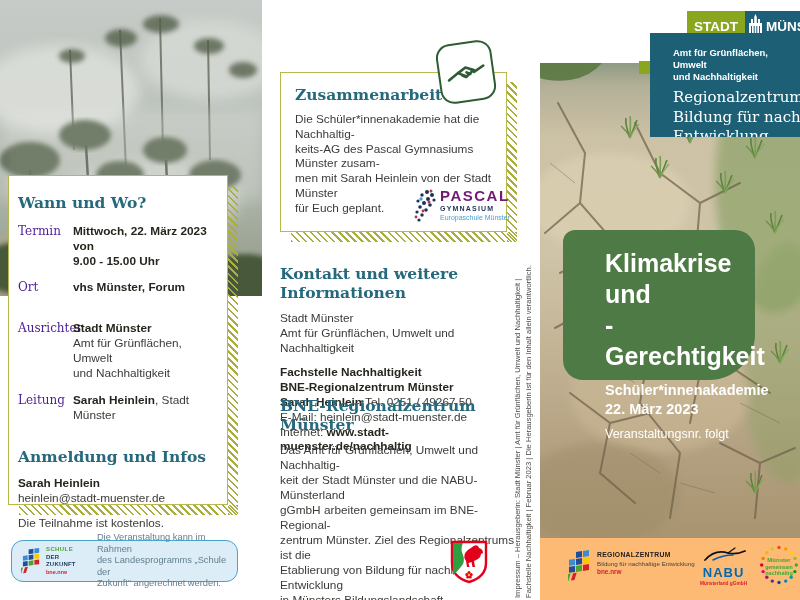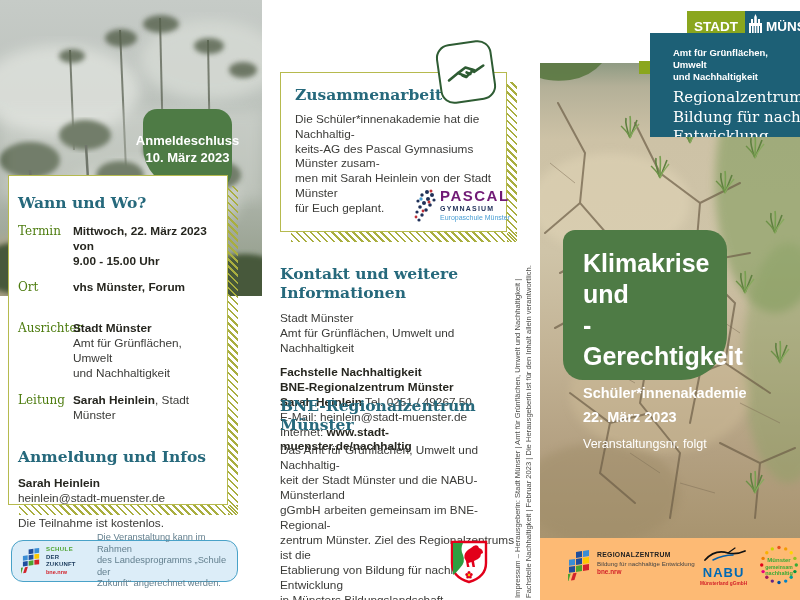--- a/index.html
+++ b/index.html
@@ -4,21 +4,21 @@
 <style>
   html,body{margin:0;padding:0;}
   body{width:800px;height:600px;overflow:hidden;background:#fff;
        font-family:"Liberation Sans",sans-serif;color:#3b3b38;}
   .page{position:relative;width:800px;height:600px;background:#fff;overflow:hidden;}
   .abs{position:absolute;}
   .b{font-weight:bold;color:#26261f;}
   .pre{white-space:pre-line;}
   
   .serif-h{font-family:"DejaVu Serif","Liberation Serif",serif;font-weight:bold;color:#26697c;}
-  .serif-lbl{font-family:"DejaVu Serif","Liberation Serif",serif;color:#4d7c0f;font-size:12px;}
+  .serif-lbl{font-family:"DejaVu Serif","Liberation Serif",serif;color:#4c1d95;font-size:12px;}
   
   .wbox{background:#fff;border:1px solid #b6ba4e;box-sizing:border-box;}
   .hatch{background:repeating-linear-gradient(45deg,#a9ae3f 0 1.8px,rgba(255,255,255,0) 1.8px 5px);}
   
   .greenbox{background:#4e7b45;color:#fff;}
   
   .photo-left{background:linear-gradient(180deg,#c6cbc7 0%,#bcc2bc 35%,#adb4aa 65%,#9ba494 85%,#8f9a87 100%);overflow:hidden;}
   .photo-right{background:linear-gradient(180deg,#8f9b83 0%,#b4b098 5%,#cdc2a6 16%,#cfc4a8 40%,#c2b294 62%,#b3a081 82%,#a8946f 100%);overflow:hidden;}
   .rowg{display:grid;grid-template-columns:55px 1fr;}
   .body-txt{font-size:11.8px;line-height:14.8px;}
@@ -80,24 +80,20 @@
         <ellipse cx="20" cy="268" rx="42" ry="26" filter="url(#bl1)"></ellipse>
         <ellipse cx="90" cy="280" rx="48" ry="26" filter="url(#bl1)"></ellipse>
         <ellipse cx="175" cy="285" rx="55" ry="26" filter="url(#bl1)"></ellipse>
         <ellipse cx="245" cy="278" rx="40" ry="24" filter="url(#bl1)"></ellipse>
       </g>
 
       <rect x="0" y="110" width="262" height="90" fill="#e6e8e3" opacity="0.30" filter="url(#bl2)"></rect>
     </svg>
   </div>
 
-  <div class="abs greenbox" style="left:143px;top:109px;width:89px;height:80px;border-radius:14px 16px 18px 42px;display:flex;flex-direction:column;justify-content:center;align-items:center;text-align:center;font-weight:bold;font-size:13px;line-height:17px;">
-    <div>Anmeldeschluss</div>
-    <div>10. März 2023</div>
-  </div>
 
   <div class="abs hatch" style="left:228px;top:186px;width:10px;height:329px;"></div>
   <div class="abs hatch" style="left:19px;top:505px;width:219px;height:10px;"></div>
 
   <div class="abs wbox" style="left:8px;top:175px;width:220px;height:330px;padding:17px 8px 0 9px;">
     <div class="serif-h" style="font-size:15.5px;margin-bottom:12px;">Wann und Wo?</div>
 
     <div class="rowg body-txt" style="margin-bottom:12px;">
       <div class="serif-lbl">Termin</div>
       <div class="b pre">Mittwoch, 22. März 2023 von
@@ -327,24 +323,24 @@
   <div class="abs" style="left:639px;top:61px;width:13px;height:13px;background:#8aa61e;"></div>
 
   <div class="abs" style="left:650px;top:33px;width:150px;height:104px;background:#1d6076;color:#fff;box-sizing:border-box;padding:14px 0 0 23px;overflow:hidden;">
     <div class="pre" style="font-size:9.5px;font-weight:bold;line-height:12px;">Amt für Grünflächen, Umwelt
 und Nachhaltigkeit</div>
     <div class="pre" style="font-family:'DejaVu Serif','Liberation Serif',serif;font-size:15px;line-height:19.5px;margin-top:5px;white-space:pre;">Regionalzentrum
 Bildung für nachhaltige
 Entwicklung</div>
   </div>
 
-  <div class="abs greenbox" style="left:563px;top:230px;width:164px;height:150px;border-radius:12px 20px 46px 20px;box-sizing:border-box;padding:18px 0 0 20px;">
+  <div class="abs greenbox" style="left:563px;top:230px;width:192px;height:150px;border-radius:12px 20px 46px 20px;box-sizing:border-box;padding:18px 0 0 42px;">
     <div class="pre" style="font-size:25px;font-weight:bold;line-height:31px;">Klimakrise und
 -Gerechtigkeit</div>
-    <div class="pre" style="font-size:14.5px;font-weight:bold;line-height:24px;margin-top:9px;">Schüler*innenakademie
+    <div class="pre" style="font-size:14.5px;font-weight:bold;line-height:19px;margin-top:9px;">Schüler*innenakademie
 22. März 2023</div>
     <div style="font-size:12.5px;margin-top:8px;">Veranstaltungsnr. folgt</div>
   </div>
 
   <div class="abs" style="left:540px;top:538px;width:260px;height:62px;background:#fdba74;">
 
     <div class="abs" style="left:28px;top:8px;display:flex;align-items:center;">
       <svg width="24" height="36" viewBox="0 0 24 36">
         <g transform="skewY(-8) translate(0,4)">
           <rect x="8" y="3" width="6" height="6" fill="#1f4e9c"></rect>

